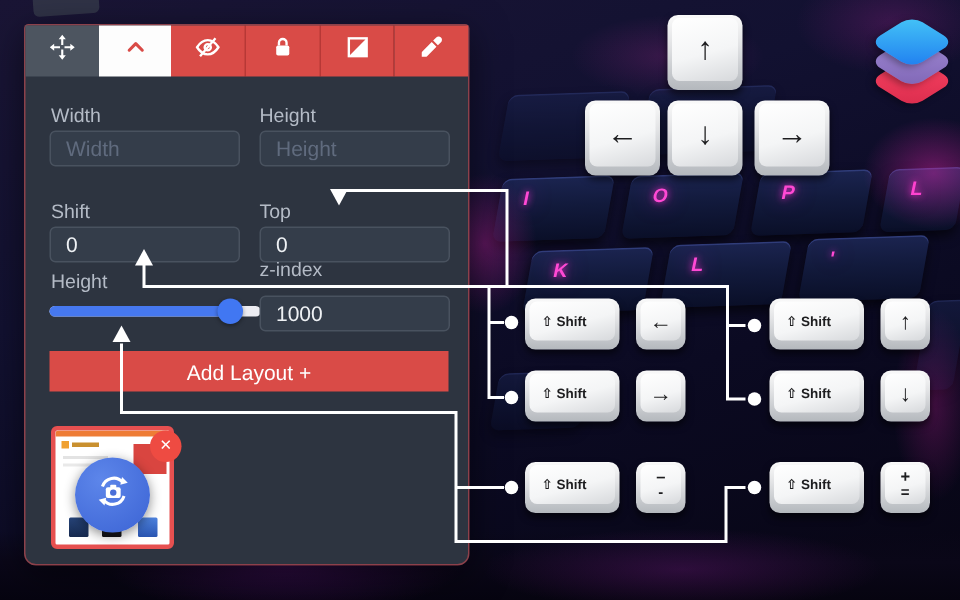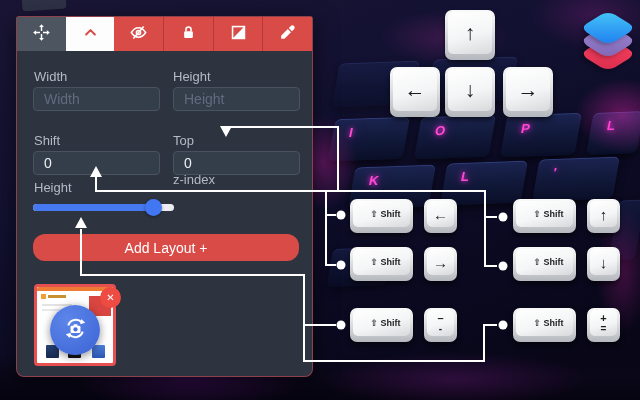--- a/index.html
+++ b/index.html
@@ -39,21 +39,21 @@
     border:1px solid #49525f;border-radius:4px;color:#eef1f4;font-size:14px;
     font-family:inherit;padding:0 10px;box-sizing:border-box;outline:none;}
   .inp::placeholder{color:#606b7e;}
   .slider{position:absolute;left:16px;top:187px;width:141px;height:7px;
     border-radius:4px;background:#ececf2;cursor:pointer;}
   .slider-fill{position:absolute;left:0;top:0;height:7px;border-radius:4px;
     background:#4678ef;}
   .slider-handle{position:absolute;right:-8px;top:-5px;width:17px;height:17px;
     border-radius:50%;background:#4177f2;box-shadow:0 1px 3px rgba(0,0,0,.4);cursor:pointer;}
   .addbtn{position:absolute;left:16px;top:217px;width:266px;height:27px;
-    background:#d94b47;border:none;border-radius:12px;color:#fff;font-size:14px;
+    background:#d94b47;border:none;border-radius:0;color:#fff;font-size:14px;
     font-family:inherit;cursor:pointer;}
   
   .thumb{position:absolute;left:17px;top:267px;width:82px;height:82px;background:#fff;
     border:3px solid #e65050;border-radius:4px;box-sizing:border-box;cursor:pointer;}
   .thumb-inner{position:absolute;inset:0;overflow:hidden;border-radius:2px;}
   .t-bar{position:absolute;left:0;top:0;right:0;height:4px;background:#ee7c35;}
   .t-logo{position:absolute;left:4px;top:7px;width:5px;height:5px;background:#f0a030;}
   .t-line1{position:absolute;left:11px;top:8px;width:18px;height:3px;background:#c9902f;}
   .t-line2{position:absolute;left:5px;top:17px;width:30px;height:2px;background:#e3e3e3;}
   .t-line3{position:absolute;left:5px;top:22px;width:24px;height:2px;background:#e9e9e9;}
@@ -72,21 +72,21 @@
   .key{position:absolute;border-radius:7px;z-index:5;
     background:linear-gradient(180deg,#fafafa 0%,#e2e3e5 40%,#b4b8bd 100%);
     box-shadow:0 3px 5px rgba(0,0,0,.55);}
   .face{position:absolute;left:3px;right:3px;top:2px;bottom:6px;border-radius:5px;
     background:linear-gradient(165deg,#ffffff 0%,#f4f5f6 55%,#d7d9dc 100%);
     display:flex;align-items:center;justify-content:center;color:#1d1d1f;}
   .bigkey{width:50px;height:50px;}
   .bigkey .face{font-size:21px;font-weight:bold;}
   .combo{position:absolute;display:flex;gap:11px;z-index:5;}
   .shiftkey{position:relative;width:63px;height:34px;}
-  .shiftkey .face{justify-content:center;padding-left:8px;font-size:9px;font-weight:bold;}
+  .shiftkey .face{justify-content:flex-start;padding-left:8px;font-size:9px;font-weight:bold;}
   .smallkey{position:relative;width:33px;height:34px;}
   .smallkey .face{font-size:15px;font-weight:bold;}
   .smallkey .face.twoline{flex-direction:column;line-height:1;font-size:11px;}
   .smallkey .face.twoline .sub{font-size:10px;}
   
   .logo{position:absolute;left:578px;top:8px;width:60px;height:66px;z-index:5;}
   .layer{position:absolute;left:10px;width:40px;height:40px;border-radius:10px;
     transform:scaleY(.62) rotate(45deg);box-shadow:0 3px 6px rgba(0,0,0,.35);}
   .layer.red{top:26px;background:linear-gradient(135deg,#fb4563,#da2c4d);z-index:1;}
   .layer.purple{top:13px;background:linear-gradient(135deg,#a28bd6,#7f66b5);z-index:2;}
@@ -181,20 +181,21 @@
   <input class="inp" style="left: 16px; top: 134px;" value="0">
   <input class="inp" style="left: 156px; top: 134px;" value="0">
 
   <div class="lbl" style="left:17px;top:163px;">Height</div>
   <div class="lbl" style="left:156px;top:155px;">z-index</div>
   <div class="slider">
     <div class="slider-fill" style="width: 86%;">
       <div class="slider-handle"></div>
     </div>
   </div>
+  <input class="inp" style="left: 156px; top: 180px;" value="1000">
 
   <button class="addbtn">Add Layout +</button>
 
   <div class="thumb">
     <div class="thumb-inner">
       <div class="t-bar"></div>
       <div class="t-logo"></div>
       <div class="t-line1"></div>
       <div class="t-line2"></div>
       <div class="t-line3"></div>

